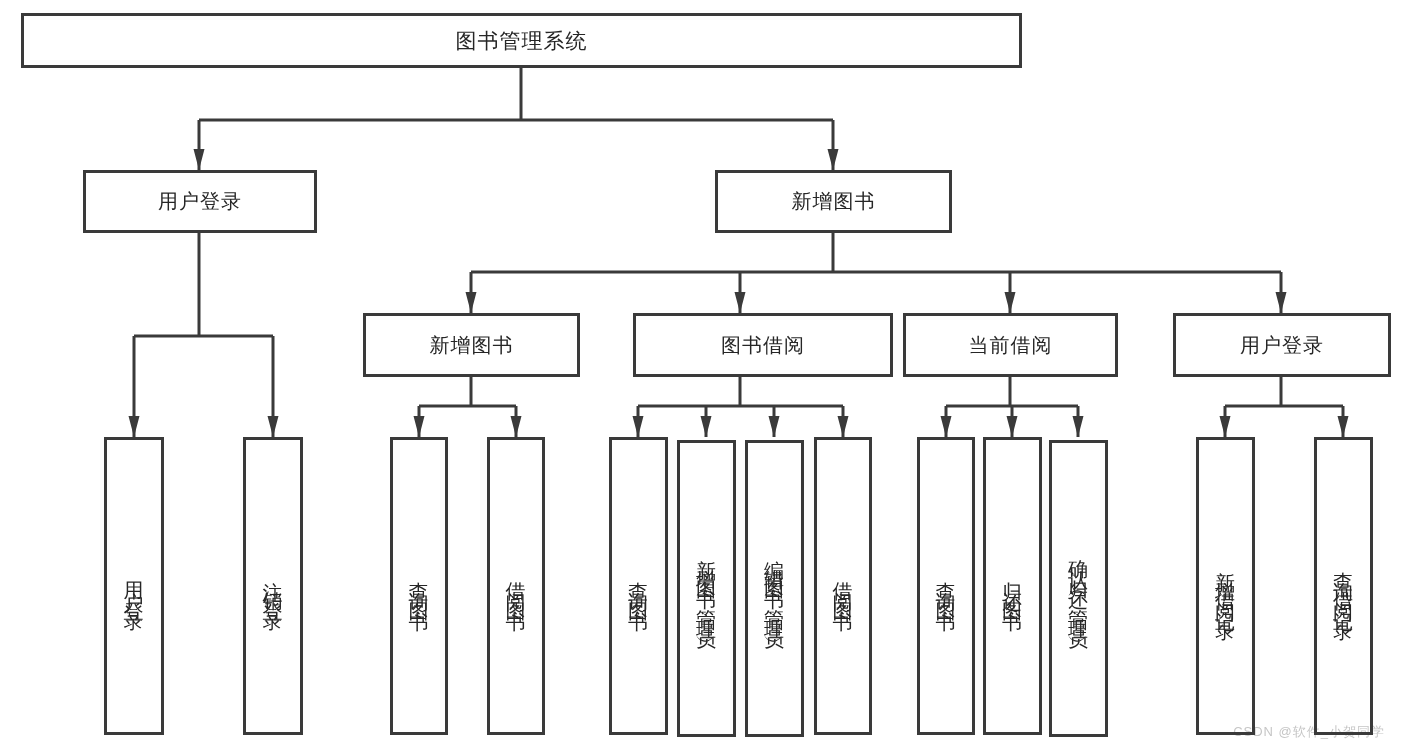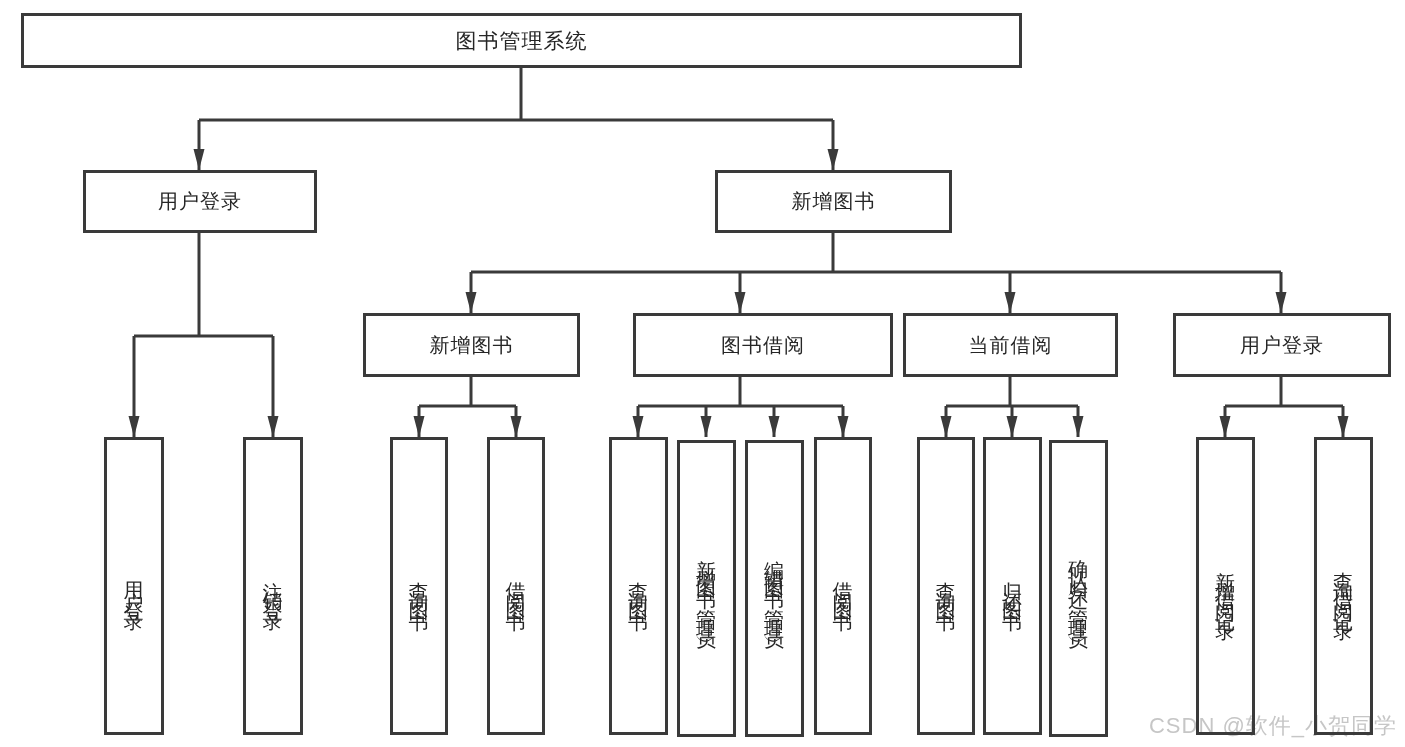--- a/index.html
+++ b/index.html
@@ -49,23 +49,23 @@
     writing-mode: vertical-rl;
     text-orientation: mixed;
     font-size: 20px;
     letter-spacing: 10px;
     line-height: 1;
     white-space: nowrap;
   }
 
   .watermark {
     position: absolute;
-    right: 8px;
+    right: 20px;
     bottom: 6px;
-    font-size: 22px;
+    font-size: 13px;
     letter-spacing: 1px;
     color: var(--watermark);
     mix-blend-mode: darken;
     white-space: nowrap;
     pointer-events: none;
   }
 </style>
 </head>
 <body>
 

